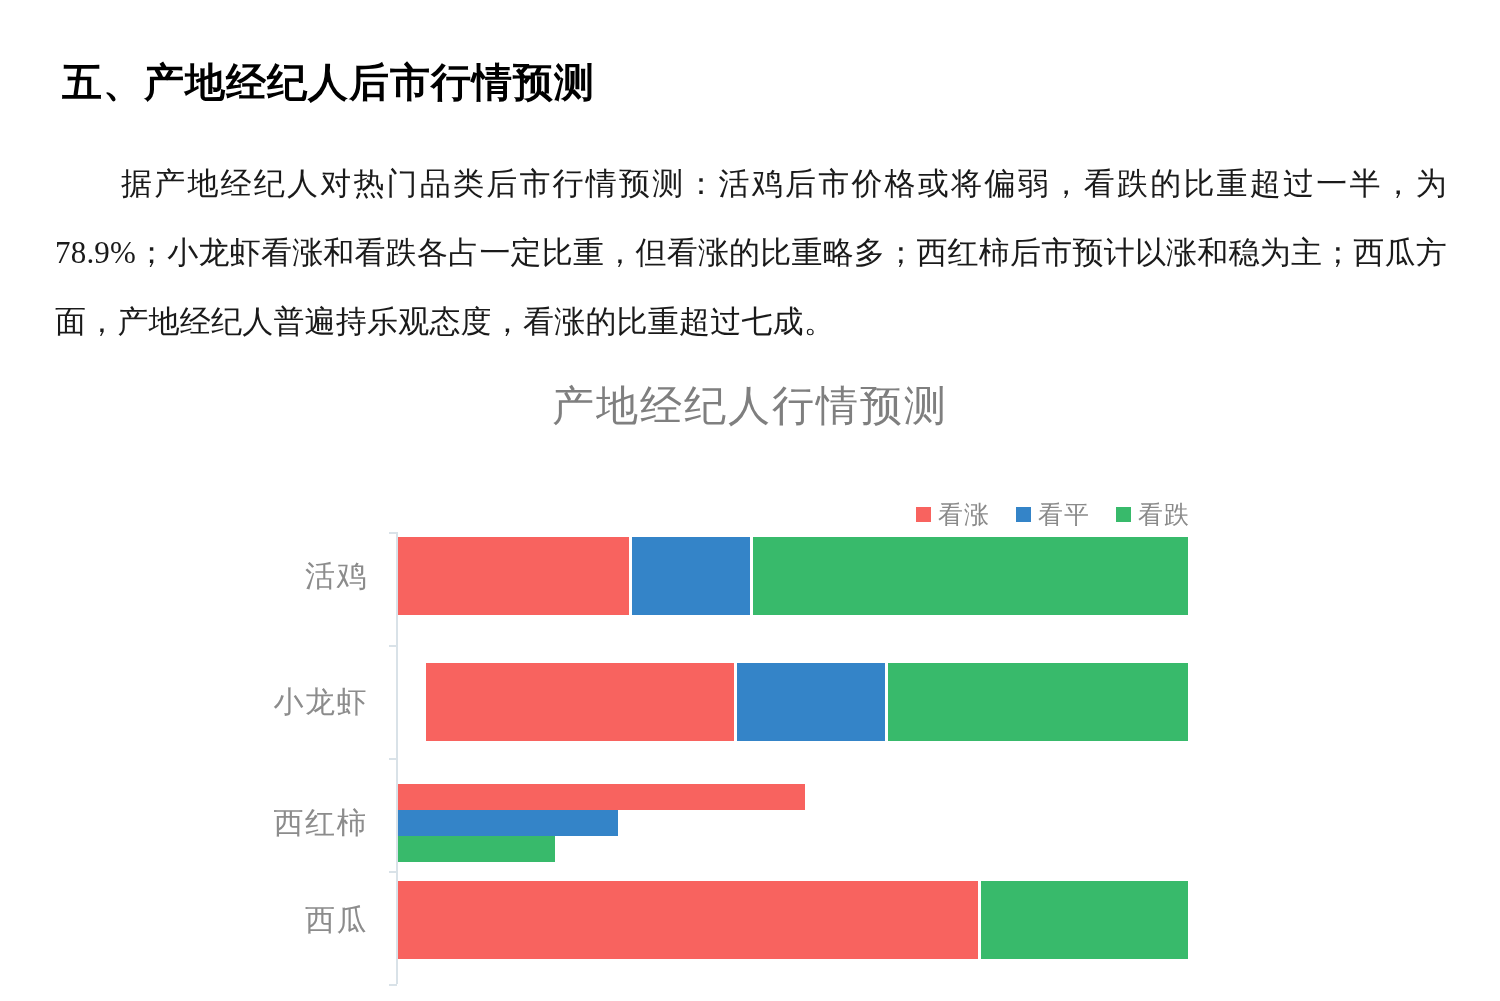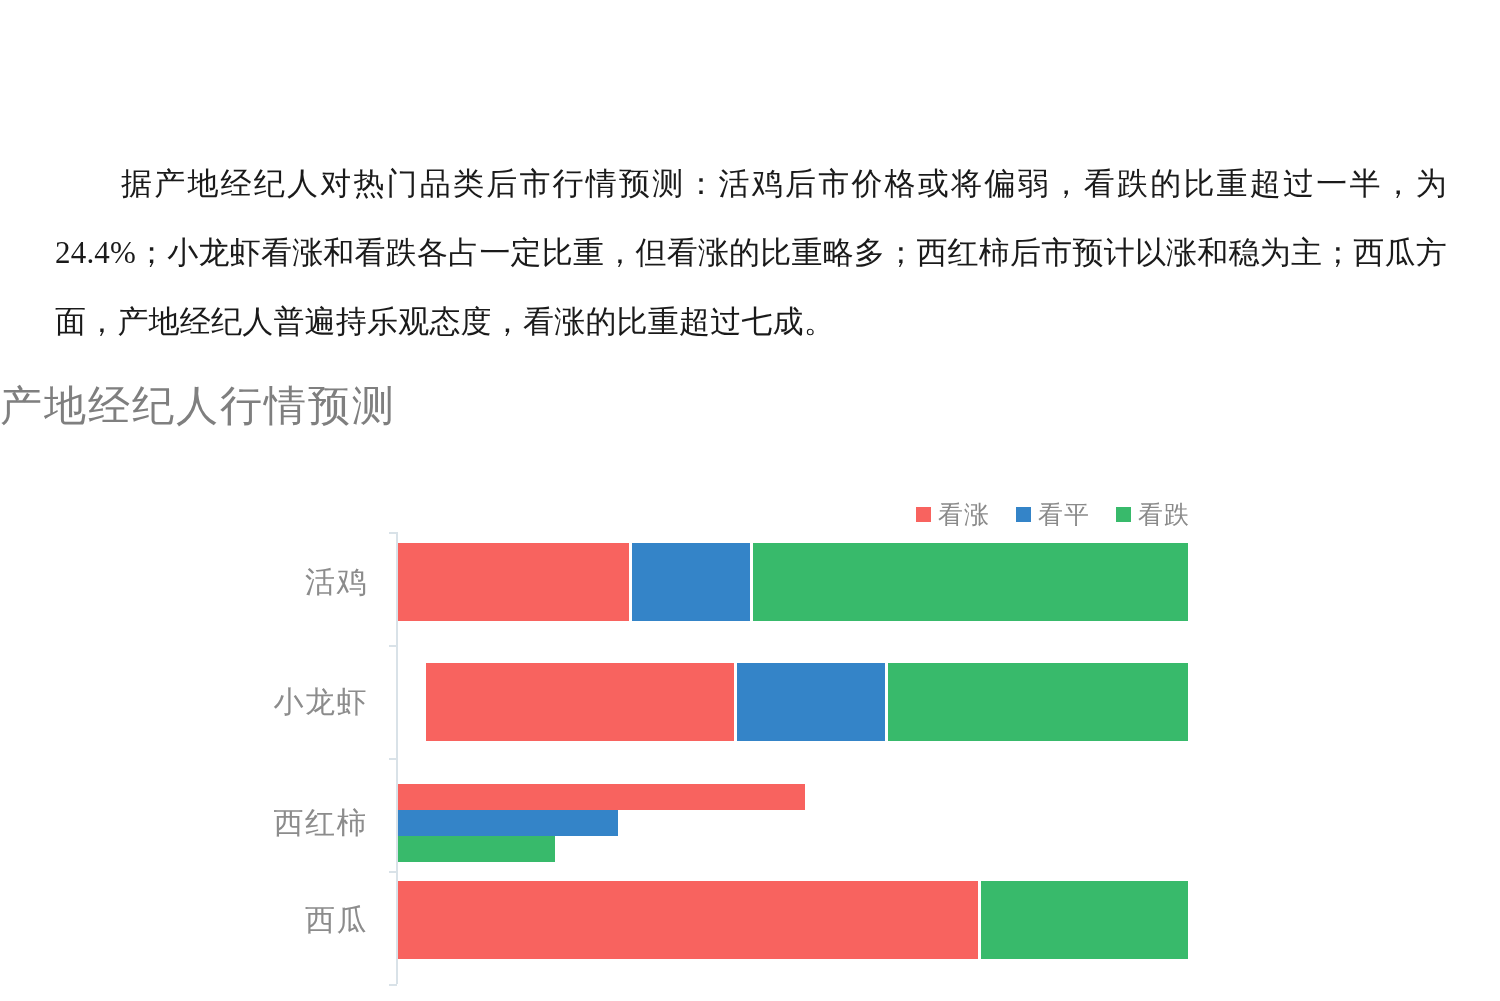--- a/index.html
+++ b/index.html
@@ -54,21 +54,21 @@
     left: 0px;
     top: 360px;
     width: 1500px;
     height: 641px;
   }
   .chart-title {
     position: absolute;
     left: 0;
     top: 18px;
     width: 1500px;
-    text-align: left;
+    text-align: center;
     font-family: "Liberation Sans", "DejaVu Sans", sans-serif;
     font-size: 42px;
     color: #7f7f7f;
     letter-spacing: 2px;
   }
   .chart-legend {
     position: absolute;
     right: 310px;
     top: 108px;
     display: flex;
@@ -138,22 +138,23 @@
     font-size: 30px;
     color: #8c8c8c;
     letter-spacing: 1.5px;
   }
 </style>
 </head>
 <body>
 
 <div class="page">
 
-
-  <p class="doc-paragraph">据产地经纪人对热门品类后市行情预测：活鸡后市价格或将偏弱，看跌的比重超过一半，为 24.4%；小龙虾看涨和看跌各占一定比重，但看涨的比重略多；西红柿后市预计以涨和稳为主；西瓜方面，产地经纪人普遍持乐观态度，看涨的比重超过七成。</p>
+  <h1 class="doc-heading">五、产地经纪人后市行情预测</h1>
+
+  <p class="doc-paragraph">据产地经纪人对热门品类后市行情预测：活鸡后市价格或将偏弱，看跌的比重超过一半，为 78.9%；小龙虾看涨和看跌各占一定比重，但看涨的比重略多；西红柿后市预计以涨和稳为主；西瓜方面，产地经纪人普遍持乐观态度，看涨的比重超过七成。</p>
 
   <div class="chart">
 
     <div class="chart-title">产地经纪人行情预测</div>
 
     <div class="chart-legend">
       <div class="legend-item">
         <span class="legend-swatch" style="background: rgb(248, 99, 95);"></span>
         <span class="legend-label">看涨</span>
       </div>
@@ -173,21 +174,21 @@
           <div class="axis-tick" style="top: 0px;"></div>
           <div class="axis-tick" style="top: 113px;"></div>
           <div class="axis-tick" style="top: 113px;"></div>
           <div class="axis-tick" style="top: 226px;"></div>
           <div class="axis-tick" style="top: 226px;"></div>
           <div class="axis-tick" style="top: 339px;"></div>
           <div class="axis-tick" style="top: 339px;"></div>
           <div class="axis-tick" style="top: 452px;"></div>
         </div>
       <div id="bars">
-          <div class="bar-row" style="top: 11px;">
+          <div class="bar-row" style="top: 5px;">
             <div class="cat-label">活鸡</div>
             <div class="seg" title="活鸡 看涨 29.6%" style="width: 29.6%; background: rgb(248, 99, 95); border-right: 3px solid rgb(255, 255, 255);"></div>
             <div class="seg" title="活鸡 看平 15.4%" style="width: 15.4%; background: rgb(52, 132, 200); border-right: 3px solid rgb(255, 255, 255);"></div>
             <div class="seg" title="活鸡 看跌 55%" style="width: 55%; background: rgb(56, 186, 107); border-right: none;"></div>
           </div>
           <div class="bar-row" style="top: 130.5px; padding-left: 28px;">
             <div class="cat-label">小龙虾</div>
             <div class="seg" title="小龙虾 看涨 40.8%" style="width: 40.8%; background: rgb(248, 99, 95); border-right: 3px solid rgb(255, 255, 255);"></div>
             <div class="seg" title="小龙虾 看平 19.8%" style="width: 19.8%; background: rgb(52, 132, 200); border-right: 3px solid rgb(255, 255, 255);"></div>
             <div class="seg" title="小龙虾 看跌 39.4%" style="width: 39.4%; background: rgb(56, 186, 107); border-right: none;"></div>

